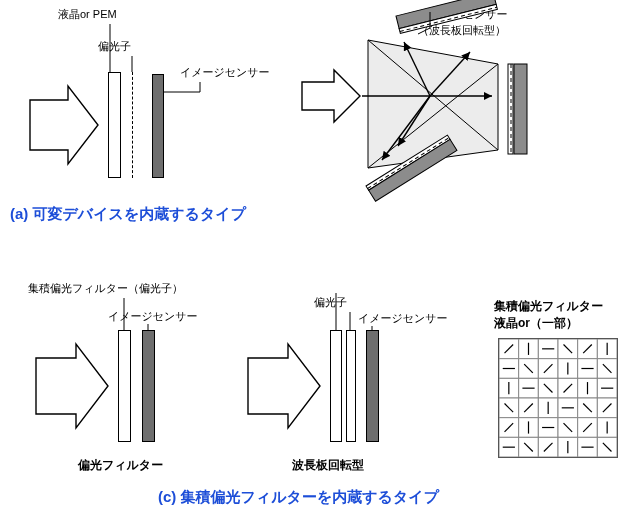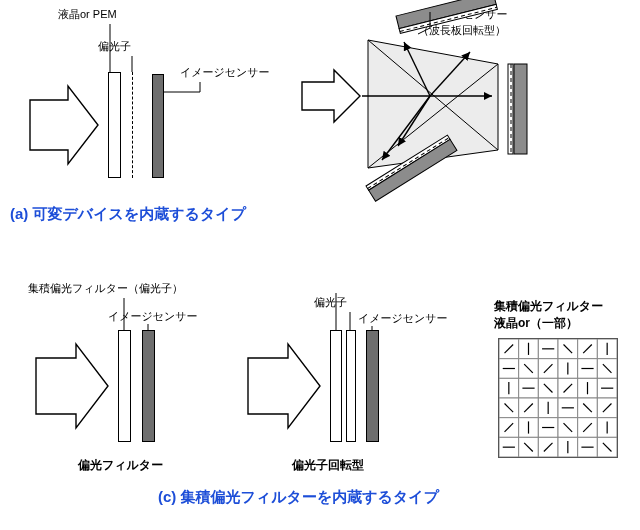--- a/index.html
+++ b/index.html
@@ -101,21 +101,21 @@
 
   <div class="sub" style="left:78px; top:458px;">偏光フィルター</div>
 
   <div class="lbl" style="left:314px; top:296px;">偏光子</div>
   <div class="lbl" style="left:358px; top:312px;">イメージセンサー</div>
 
   <div class="box plate-white" style="left:330px; top:330px; width:12px; height:112px;"></div>
   <div class="box plate-white" style="left:346px; top:330px; width:10px; height:112px;"></div>
   <div class="box plate-dgray" style="left:366px; top:330px; width:13px; height:112px;"></div>
 
-  <div class="sub" style="left:292px; top:458px;">偏光子回転型</div>
+  <div class="sub" style="left:292px; top:458px;">波長板回転型</div>
 
   <div class="sub" style="left:494px; top:299px;">集積偏光フィルター</div>
   <div class="sub" style="left:494px; top:316px;">液晶or（一部）</div>
 
   <div class="grid-wrap" id="filter-grid" style="left:498px; top:338px; width:120px; height:120px;"><svg width="118" height="118">
         <rect x="0" y="0" width="19.666666666666668" height="19.666666666666668" fill="#ffffff" stroke="#888888" stroke-width="1"></rect>
         <line x1="5.522338990699349" y1="14.144327675967318" x2="14.144327675967318" y2="5.52233899069935" stroke="#000000" stroke-width="1.2"></line>
         <rect x="19.666666666666668" y="0" width="19.666666666666668" height="19.666666666666668" fill="#ffffff" stroke="#888888" stroke-width="1"></rect>
         <line x1="29.5" y1="15.93" x2="29.5" y2="3.7366666666666672" stroke="#000000" stroke-width="1.2"></line>
         <rect x="39.333333333333336" y="0" width="19.666666666666668" height="19.666666666666668" fill="#ffffff" stroke="#888888" stroke-width="1"></rect>

